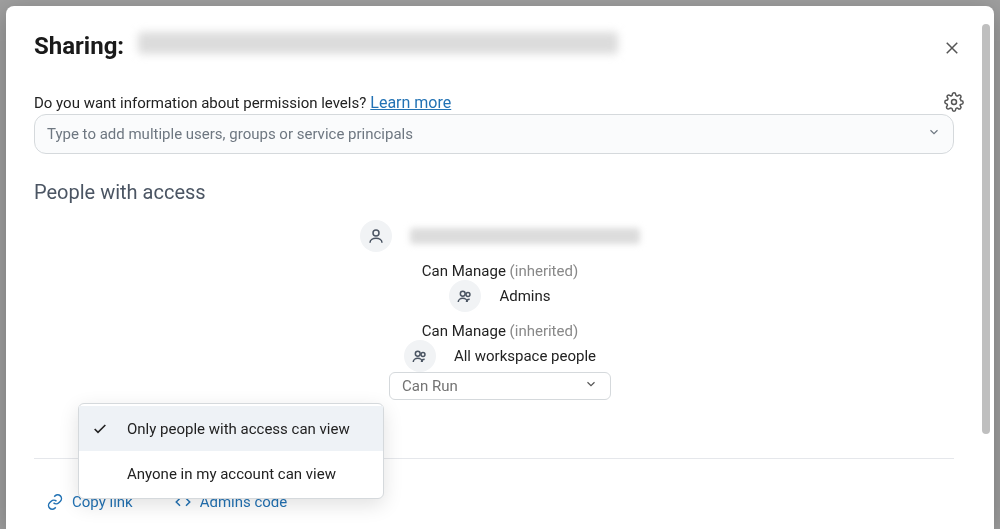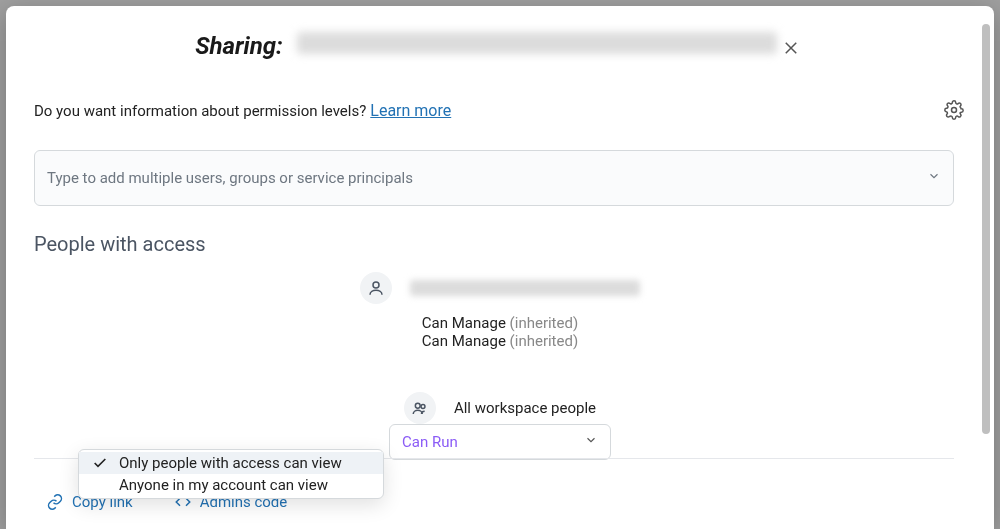--- a/index.html
+++ b/index.html
@@ -28,23 +28,22 @@
     position: absolute;
     right: 4px; top: 18px;
     width: 8px; height: 410px;
     background: #bfbfbf;
     border-radius: 4px;
   }
   .inner {
     padding: 26px 28px 18px 28px;
   }
   .header-row {
-    display: flex; align-items: flex-start; justify-content: center;
-    margin-bottom: 36px;
-    font-style: italic;
+    display: flex; align-items: flex-start; justify-content: space-between;
+    margin-bottom: 28px;
   }
   .title-wrap { display: flex; align-items: baseline; gap: 10px; }
   .title {
     font-size: 24px; font-weight: 700; color: #1a1a1a;
   }
   .title-blur {
     display: inline-block;
     width: 480px; height: 22px;
     border-radius: 4px;
     background: #dcdcdc;
@@ -54,35 +53,34 @@
   }
   .close-btn {
     width: 28px; height: 28px;
     display: flex; align-items: center; justify-content: center;
     color: #555; cursor: pointer;
     margin-top: 2px;
   }
   .close-btn svg { width: 18px; height: 18px; stroke: currentColor; }
   .info-row {
     display: flex; align-items: center; justify-content: space-between;
-    margin-bottom: 28px;
   }
   .info-text { font-size: 15px; color: #222; }
   .info-link { color: #2272b4; text-decoration: underline; cursor: pointer; }
   .gear-btn {
     width: 24px; height: 24px; color: #555; cursor: pointer;
     display: flex; align-items: center; justify-content: center;
   }
   .gear-btn svg { width: 20px; height: 20px; }
   .add-input {
     width: 920px;
     border: 1px solid #d5d9dc;
-    border-radius: 6px;
+    border-radius: 12px;
     background: #fafbfc;
-    height: 56px;
+    height: 40px;
     display: flex; align-items: center; justify-content: space-between;
     padding: 0 12px;
     color: #6e7781;
     font-size: 15px;
     cursor: text;
     margin-bottom: 26px;
   }
   .add-input .chev { color: #6e7781; }
   .section-label {
     font-size: 20px; color: #4b5563;
@@ -110,22 +108,22 @@
     filter: blur(3px);
   }
   .perm-text { font-size: 15px; color: #222; }
   .perm-text .inh { color: #888; }
   .perm-select {
     width: 222px; height: 36px;
     border: 1px solid #d5d9dc;
     border-radius: 6px;
     background: #fff;
     display: flex; align-items: center; justify-content: space-between;
-    padding: 8px 12px;
-    font-size: 15px; color: #8b5cf6;
+    padding: 0 12px;
+    font-size: 15px; color: #737373;
     cursor: pointer;
   }
   .perm-select .chev { color: #555; }
   .divider {
     height: 1px; background: #e5e7eb;
     margin: 10px 0 16px 0;
     width: 920px;
     position: absolute;
     left: 28px;
     bottom: 54px;
@@ -150,25 +148,25 @@
     width: 306px;
     background: #fff;
     border: 1px solid #d5d9dc;
     border-radius: 6px;
     box-shadow: 0 6px 20px rgba(0,0,0,0.12);
     padding: 2px 0;
     z-index: 50;
   }
   .dropdown-item {
     display: flex; align-items: center;
-    height: 22px;
+    height: 45px;
     padding: 0 12px 0 12px;
     font-size: 15px; color: #222;
     cursor: pointer;
-    gap: 10px;
+    gap: 18px;
   }
   .dropdown-item.selected { background: #eef2f6; }
   .dropdown-item .check {
     width: 18px; height: 18px; flex-shrink: 0;
     display: flex; align-items: center; justify-content: center;
   }
   .dropdown-item .check svg { width: 16px; height: 16px; stroke: #222; }
 </style>
 </head>
 <body>
@@ -224,20 +222,31 @@
               </svg>
           </div>
           <span class="principal-blur"></span>
         </div>
         <div class="perm-text">
           <span>Can Manage</span> <span class="inh">(inherited)</span>
         </div>
       </div>
 
       <div class="access-row">
+        <div class="access-left">
+          <div class="avatar">
+            <svg viewBox="0 0 24 24" fill="none" stroke="currentColor" stroke-width="2">
+                <circle cx="9" cy="9" r="3.2"></circle>
+                <circle cx="16" cy="10" r="2.6"></circle>
+                <path d="M3 20c0-3 3-5 6-5s6 2 6 5"></path>
+                <path d="M14 20c0-2 2-3.6 4.2-3.6"></path>
+              </svg>
+          </div>
+          <span class="principal-name">Admins</span>
+        </div>
         <div class="perm-text">
           <span>Can Manage</span> <span class="inh">(inherited)</span>
         </div>
       </div>
 
       <div class="access-row">
         <div class="access-left">
           <div class="avatar">
             <svg viewBox="0 0 24 24" fill="none" stroke="currentColor" stroke-width="2">
                 <circle cx="9" cy="9" r="3.2"></circle>

